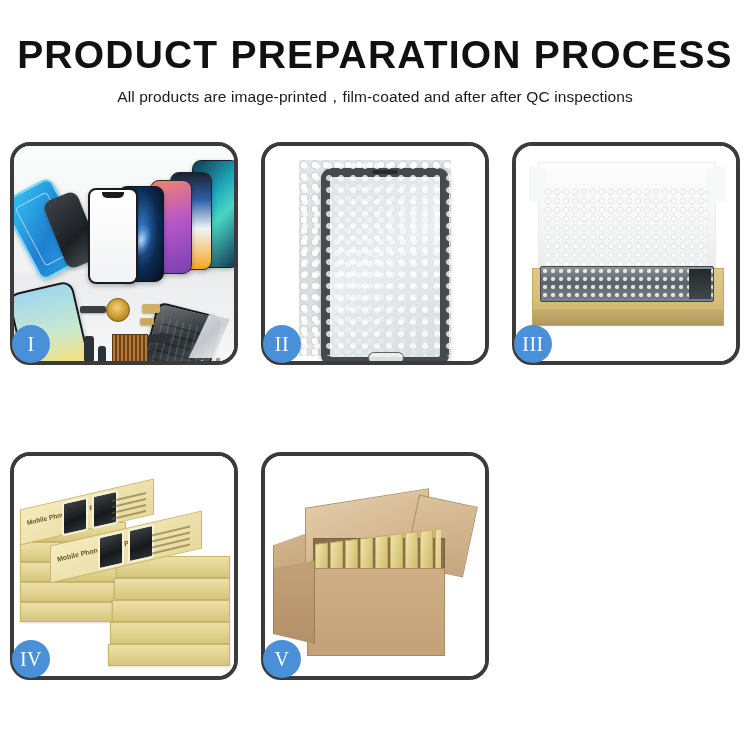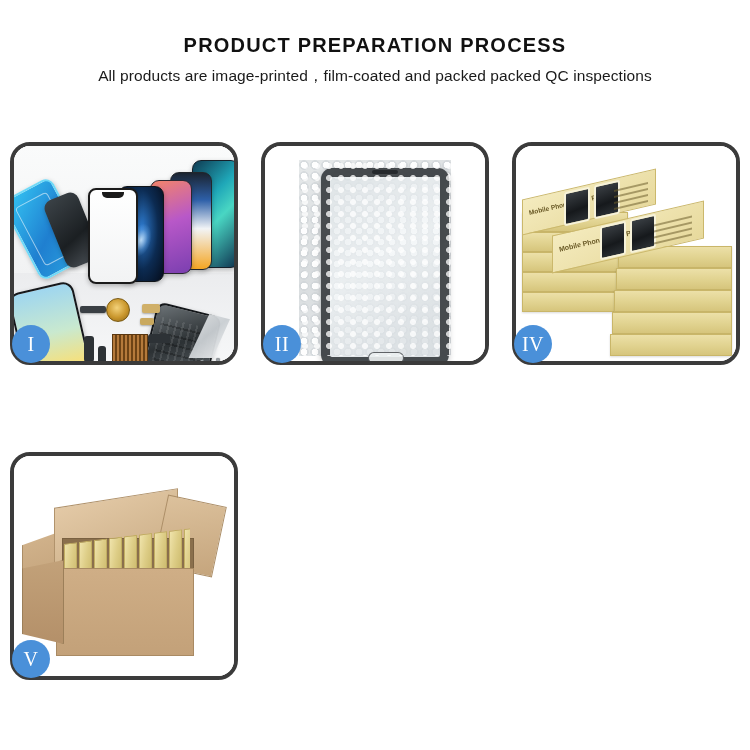--- a/index.html
+++ b/index.html
@@ -16,21 +16,21 @@
     position: relative;
   }
 
   
   .header {
     text-align: center;
     padding-top: 34px;
   }
   .title {
     font-family: "Liberation Sans", sans-serif;
-    font-size: 20px;
+    font-size: 39px;
     font-weight: 700;
     letter-spacing: 1.2px;
     color: #111111;
     line-height: 1.1;
     white-space: nowrap;
   }
   .subtitle {
     font-family: "Liberation Sans", sans-serif;
     font-size: 15.5px;
     font-weight: 400;
@@ -410,21 +410,21 @@
     position:absolute; width:16px; height:22px;
     background: rgba(178,150,110,.75);
     border:1px solid rgba(150,124,88,.6);
   }
 </style>
 </head>
 <body>
 
 <div class="header">
   <div class="title">PRODUCT PREPARATION PROCESS</div>
-  <div class="subtitle">All products are image-printed，film-coated and packed packed QC inspections</div>
+  <div class="subtitle">All products are image-printed，film-coated and after after QC inspections</div>
 </div>
 
 <div class="grid">
 
   <div class="panel">
     <div class="panel-inner p1">
       <div class="wall"></div>
       <div class="floor"></div>
 
       <div class="phone ph-a"></div>
@@ -456,20 +456,29 @@
 
   <div class="panel">
     <div class="panel-inner p2">
       <div class="bubble-bg"></div>
       <div class="screen-glass"></div>
       <div class="bubble-overlay"></div>
     </div>
     <div class="badge">II</div>
   </div>
 
+  <div class="panel">
+    <div class="panel-inner p3">
+      <div class="box3-lid"></div>
+      <div class="box3-foam"></div>
+      <div class="box3-tray"></div>
+      <div class="box3-item"></div>
+    </div>
+    <div class="badge">III</div>
+  </div>
 
   <div class="panel">
     <div class="panel-inner p4">
       <div class="stack">
 
         <div class="kbox" style="left:0px; top:52px; width:104px; height:18px;"></div>
         <div class="kbox" style="left:0px; top:72px; width:104px; height:18px;"></div>
         <div class="kbox" style="left:0px; top:92px; width:104px; height:18px;"></div>
         <div class="kbox" style="left:0px; top:112px; width:104px; height:18px;"></div>
         <div class="kbox" style="left:0px; top:132px; width:104px; height:18px;"></div>

